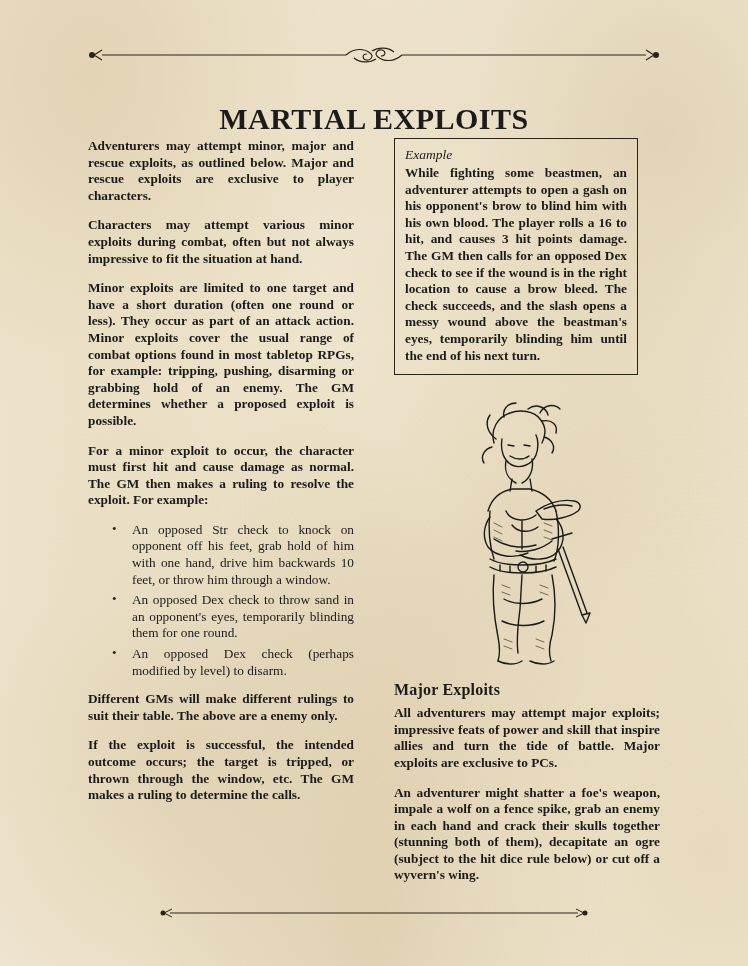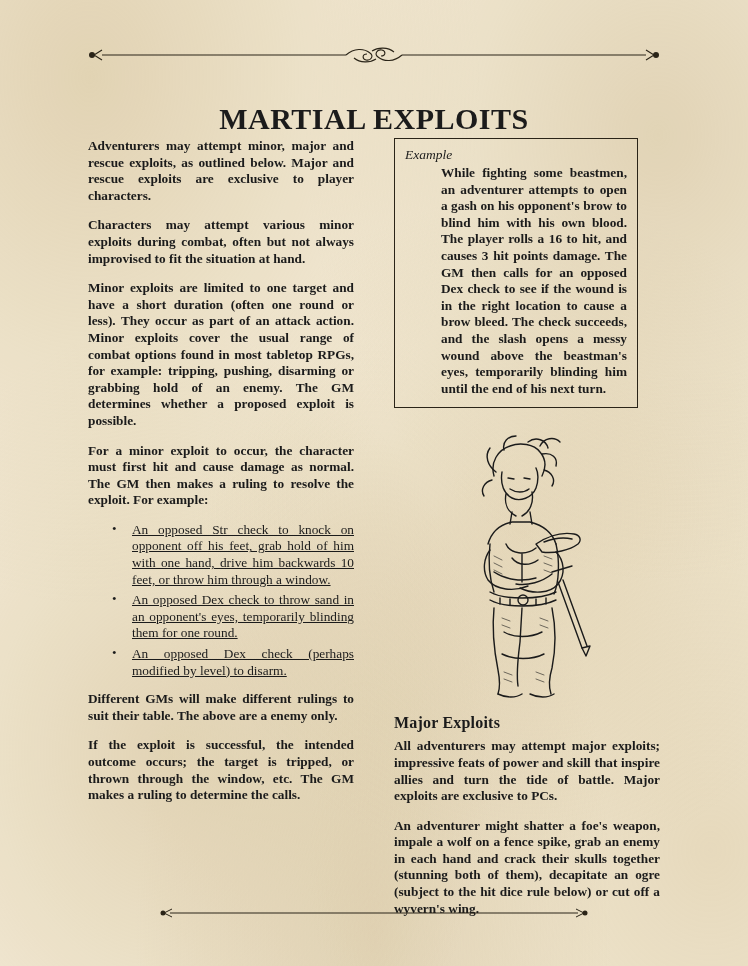--- a/index.html
+++ b/index.html
@@ -96,21 +96,20 @@
     font-size: 16px;
     margin: 12px 0 6px 0;
     letter-spacing: 0.2px;
   }
   h2.section.first { margin-top: 10px; }
 
   ul.exploit-list {
     margin: 2px 0 12px 0;
     padding-left: 30px;
     list-style: none;
-    text-decoration: underline;
   }
   ul.exploit-list li {
     position: relative;
     font-size: 13.3px;
     line-height: 16.6px;
     text-align: justify;
     margin-bottom: 4px;
     padding-left: 14px;
   }
   ul.exploit-list li:before {
@@ -128,21 +127,20 @@
     box-sizing: border-box;
     width: 244px;
   }
   .example-label {
     font-style: italic;
     font-size: 13.5px;
     margin: 0 0 2px 0;
   }
   .example-box p.body {
     margin-bottom: 0;
-    margin-left: 36px;
   }
 
   
   .illustration {
     margin: 24px auto 10px auto;
     width: 190px;
     height: 270px;
     display: block;
   }
 </style>
@@ -169,21 +167,21 @@
       <circle cx="568" cy="11" r="3" fill="#2a2418"></circle>
     </svg>
   </div>
 
   <h1 class="page-title">MARTIAL EXPLOITS</h1>
 
   <div class="col-left">
     <p class="body">Adventurers may attempt minor, major and rescue exploits, as outlined below. Major and rescue exploits are exclusive to player characters.</p>
 
 
-    <p class="body">Characters may attempt various minor exploits during combat, often but not always improvised to fit the situation at hand.</p>
+    <p class="body">Characters may attempt various minor exploits during combat, often but not always impressive to fit the situation at hand.</p>
     <p class="body">Minor exploits are limited to one target and have a short duration (often one round or less). They occur as part of an attack action. Minor exploits cover the usual range of combat options found in most tabletop RPGs, for example: tripping, pushing, disarming or grabbing hold of an enemy. The GM determines whether a proposed exploit is possible.</p>
     <p class="body">For a minor exploit to occur, the character must first hit and cause damage as normal. The GM then makes a ruling to resolve the exploit. For example:</p>
 
     <ul class="exploit-list">
       <li>An opposed Str check to knock on opponent off his feet, grab hold of him with one hand, drive him backwards 10 feet, or throw him through a window.</li>
       <li>An opposed Dex check to throw sand in an opponent's eyes, temporarily blinding them for one round.</li>
       <li>An opposed Dex check (perhaps modified by level) to disarm.</li>
     </ul>
 
     <p class="body">Different GMs will make different rulings to suit their table. The above are a enemy only.</p>

